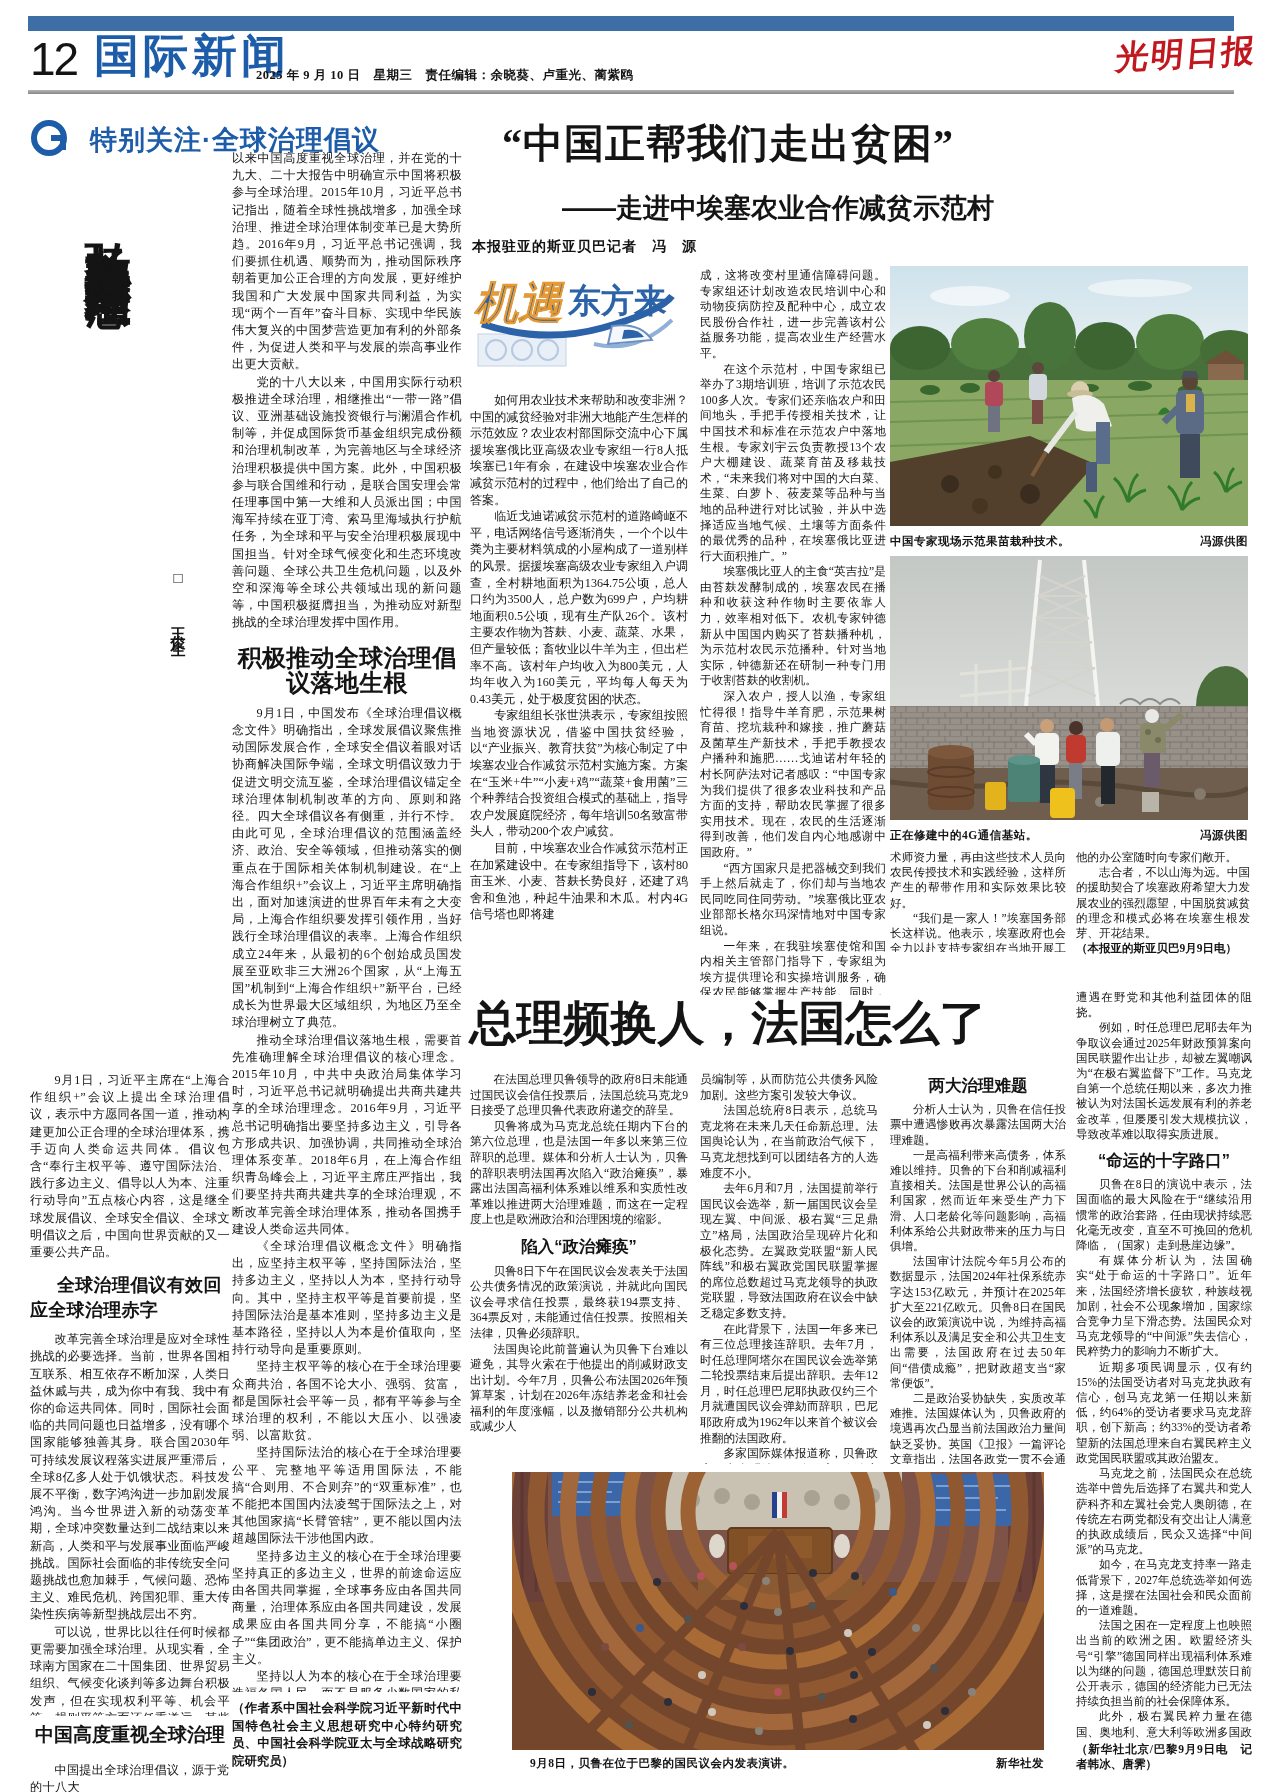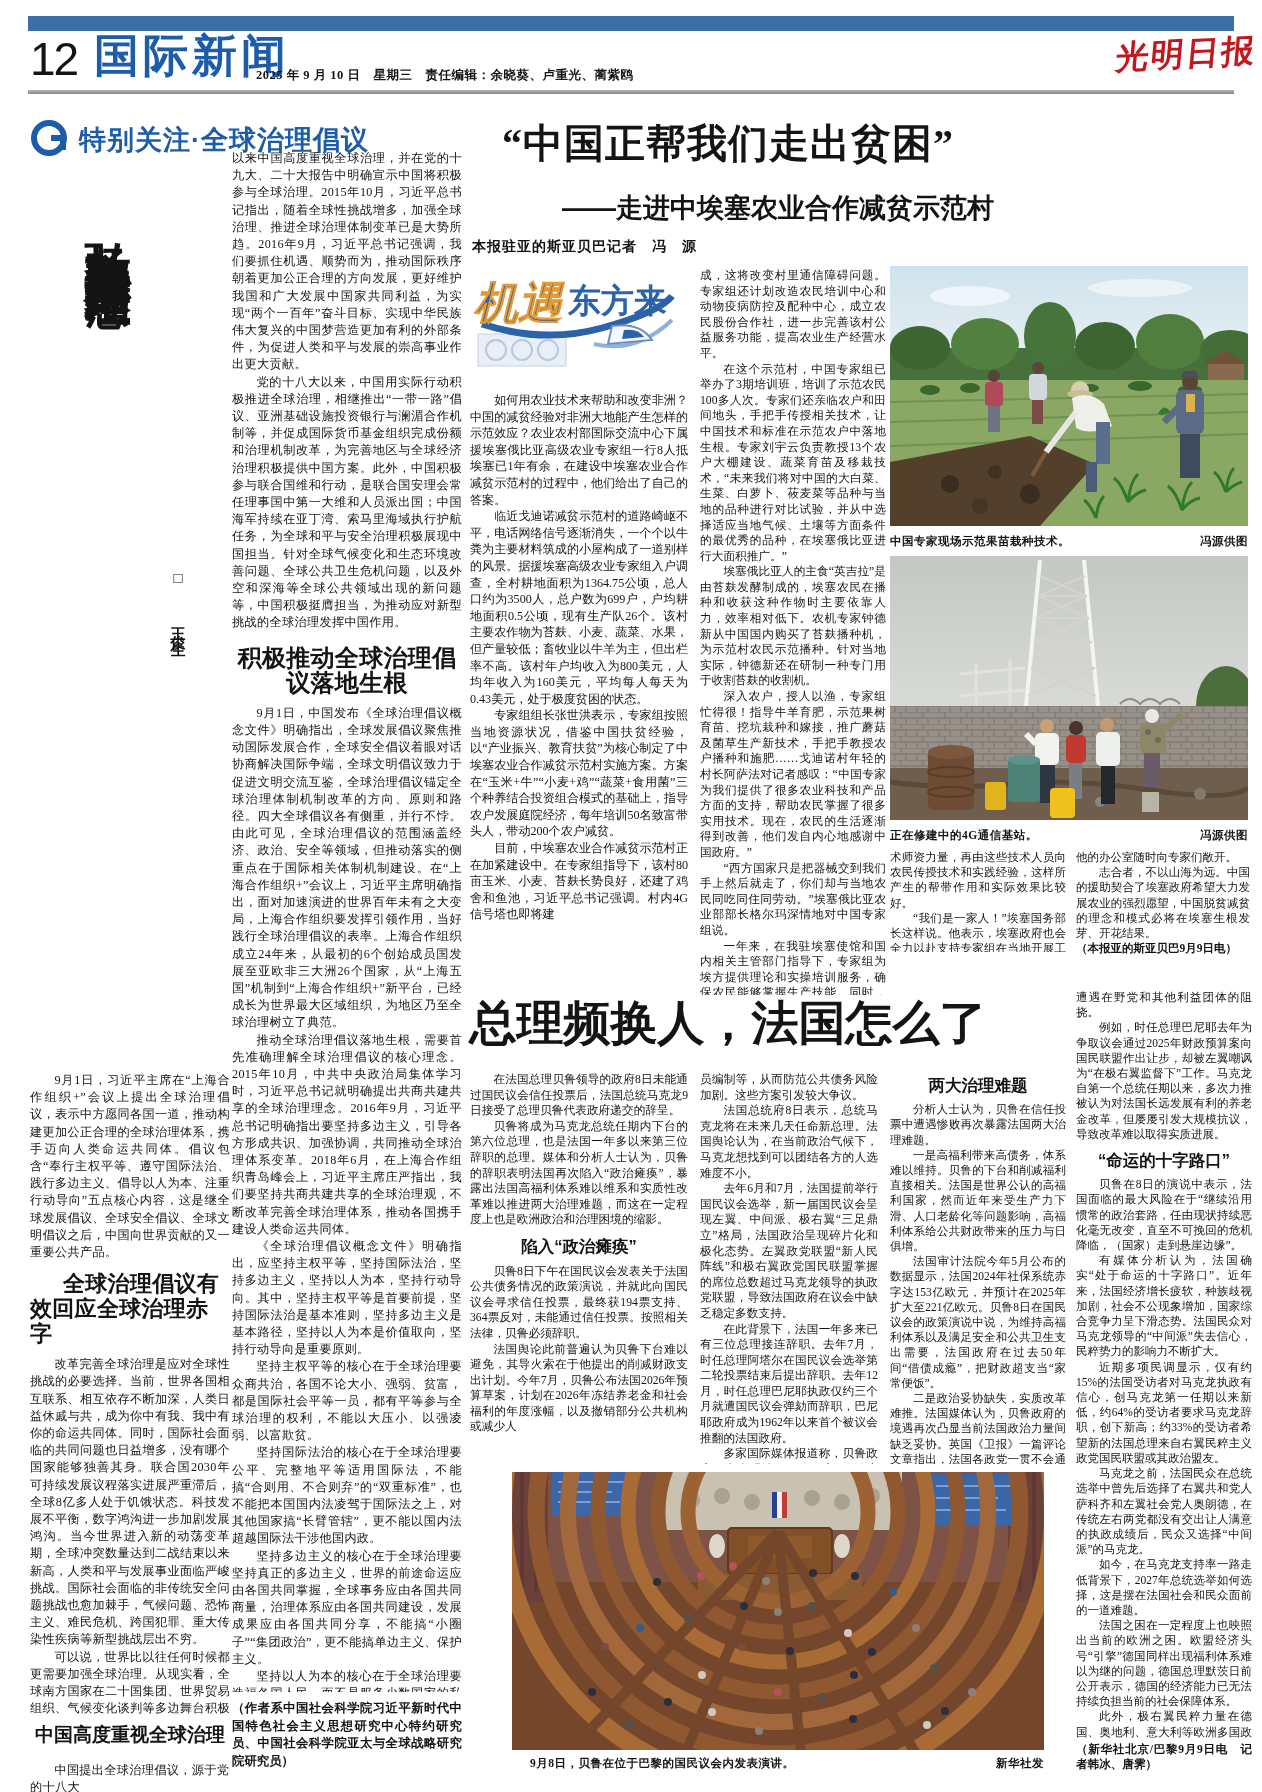--- a/index.html
+++ b/index.html
@@ -10,32 +10,32 @@
 .abs{position:absolute}
 
 .topbar{left:28px;top:16px;width:1206px;height:15px;background:var(--bar)}
 .pagenum{left:30px;top:32px;font-family:"Liberation Sans",sans-serif;font-size:46px;font-weight:400;letter-spacing:-2px}
 .sectitle{left:94px;top:26px;font-size:45px;font-weight:900;color:var(--blue);letter-spacing:4px;font-family:"Liberation Serif",serif}
 .dateline{left:256px;top:67px;font-size:12.5px;font-weight:700;letter-spacing:.5px;font-family:Liberation Serif, serif}
 .masthead{left:1116px;top:32px;font-size:33px;font-weight:900;color:var(--red);
           transform:skewX(-8deg) rotate(-3deg);font-family:"Liberation Serif",serif;letter-spacing:2px}
 .hrule{left:28px;top:90px;width:1206px;height:4px;background:linear-gradient(#b5b5b5,#878787)}
 
-.badge{left:30px;top:118px;display:flex;align-items:center;gap:9px}
+.badge{left:30px;top:118px;display:flex;align-items:center;gap:20px}
 .badge .txt{font-family:"Liberation Sans",sans-serif;font-weight:900;font-size:27px;color:var(--blue);letter-spacing:1px}
 .vhead{left:48px;top:206px;width:116px;height:748px;writing-mode:vertical-rl;text-orientation:upright;
        font-size:46px;font-weight:900;letter-spacing:3px;line-height:112px;font-family:"Liberation Serif",serif}
 .vauthor{left:168px;top:570px;writing-mode:vertical-rl;text-orientation:upright;font-size:15px;font-weight:600;letter-spacing:7px}
 .col{text-align:justify;overflow:hidden}
 .col p{margin:0;text-indent:2em}
 .col p.noind{text-indent:0}
 .kai{font-size:12.2px;line-height:17.2px;letter-spacing:.3px}
 .subL{font-family:"Liberation Sans",sans-serif;font-weight:700;font-size:24px;text-align:center;
       text-indent:0;margin:13px 0 10px;line-height:25px}
-.subL2{font-family:Liberation Mono, monospace;font-weight:700;font-size:22px;text-align:left;
+.subL2{font-family:Liberation Serif, serif;font-weight:700;font-size:18px;text-align:left;
       text-indent:1.5em;margin:12px 0 8px;line-height:25px}
 .endnoteL{left:232px;top:1700px;width:230px;font-weight:700;font-size:12.4px;line-height:17.6px;text-align:justify}
 .colL1sub2{left:30px;top:1722px;width:200px;text-align:center;font-family:"Liberation Sans",sans-serif;font-weight:700;font-size:19px}
 .colL1last{left:30px;top:1762px;width:200px;font-size:12.2px;line-height:17px;text-indent:2em;letter-spacing:.3px}
 
 .ethHead{left:462px;top:116px;width:532px;text-align:center;font-size:40px;font-weight:900;letter-spacing:1px;white-space:nowrap}
 .ethDek{left:462px;top:190px;width:532px;text-align:right;font-size:27px;font-weight:700;font-family:Liberation Sans, sans-serif}
 .ethBy{left:472px;top:238px;font-size:14px;font-weight:700;letter-spacing:1px}
 .bodyS{font-size:12.1px;line-height:16.6px}
 .bodyXS{font-size:11.7px;line-height:15.6px}
@@ -121,21 +121,21 @@
       <path d="M138 56 q 28 -4 40 14 l -44 4 z" fill="#f4f8fc" stroke="#6c8fbf" stroke-width="2"></path>
       <path d="M150 60 q 14 -2 20 7 l -22 2 z" fill="#2b62a8"></path>
       <text x="0" y="48" font-size="44" font-weight="bold" font-style="italic" fill="#2b62a8" stroke="#e8992f" stroke-width="0.8">机遇</text>
       <text x="94" y="42" font-size="33" font-weight="bold" fill="#2b62a8">东方来</text>
     </svg>
   </div>
   <div>
       <p>如何用农业技术来帮助和改变非洲？中国的减贫经验对非洲大地能产生怎样的示范效应？农业农村部国际交流中心下属援埃塞俄比亚高级农业专家组一行8人抵埃塞已1年有余，在建设中埃塞农业合作减贫示范村的过程中，他们给出了自己的答案。</p>
       <p>临近戈迪诺减贫示范村的道路崎岖不平，电话网络信号逐渐消失，一个个以牛粪为主要材料筑成的小屋构成了一道别样的风景。据援埃塞高级农业专家组入户调查，全村耕地面积为1364.75公顷，总人口约为3500人，总户数为699户，户均耕地面积0.5公顷，现有生产队26个。该村主要农作物为苔麸、小麦、蔬菜、水果，但产量较低；畜牧业以牛羊为主，但出栏率不高。该村年户均收入为800美元，人均年收入为160美元，平均每人每天为0.43美元，处于极度贫困的状态。</p>
       <p>专家组组长张世洪表示，专家组按照当地资源状况，借鉴中国扶贫经验，以“产业振兴、教育扶贫”为核心制定了中埃塞农业合作减贫示范村实施方案。方案在“玉米+牛”“小麦+鸡”“蔬菜+食用菌”三个种养结合投资组合模式的基础上，指导农户发展庭院经济，每年培训50名致富带头人，带动200个农户减贫。</p>
-      <p>目前，中埃塞农业合作减贫示范村正在加紧建设中。在专家组指导下，该村80亩玉米、小麦、苔麸长势良好，还建了鸡舍和鱼池，习近平总书记强调。村内4G信号塔也即将建</p>
+      <p>目前，中埃塞农业合作减贫示范村正在加紧建设中。在专家组指导下，该村80亩玉米、小麦、苔麸长势良好，还建了鸡舍和鱼池，种起牛油果和木瓜。村内4G信号塔也即将建</p>
     </div>
 </div>
 
 <div class="abs col bodyXS" style="left:700px;top:268px;width:186px;height:727px">
     <p class="noind">成，这将改变村里通信障碍问题。专家组还计划改造农民培训中心和动物疫病防控及配种中心，成立农民股份合作社，进一步完善该村公益服务功能，提高农业生产经营水平。</p>
     <p>在这个示范村，中国专家组已举办了3期培训班，培训了示范农民100多人次。专家们还亲临农户和田间地头，手把手传授相关技术，让中国技术和标准在示范农户中落地生根。专家刘宇云负责教授13个农户大棚建设、蔬菜育苗及移栽技术，“未来我们将对中国的大白菜、生菜、白萝卜、莜麦菜等品种与当地的品种进行对比试验，并从中选择适应当地气候、土壤等方面条件的最优秀的品种，在埃塞俄比亚进行大面积推广。”</p>
     <p>埃塞俄比亚人的主食“英吉拉”是由苔麸发酵制成的，埃塞农民在播种和收获这种作物时主要依靠人力，效率相对低下。农机专家钟德新从中国国内购买了苔麸播种机，为示范村农民示范播种。针对当地实际，钟德新还在研制一种专门用于收割苔麸的收割机。</p>
     <p>深入农户，授人以渔，专家组忙得很！指导牛羊育肥，示范果树育苗、挖坑栽种和嫁接，推广蘑菇及菌草生产新技术，手把手教授农户播种和施肥……戈迪诺村年轻的村长阿萨法对记者感叹：“中国专家为我们提供了很多农业科技和产品方面的支持，帮助农民掌握了很多实用技术。现在，农民的生活逐渐得到改善，他们发自内心地感谢中国政府。”</p>
     <p>“西方国家只是把器械交到我们手上然后就走了，你们却与当地农民同吃同住同劳动。”埃塞俄比亚农业部部长格尔玛深情地对中国专家组说。</p>
     <p>一年来，在我驻埃塞使馆和国内相关主管部门指导下，专家组为埃方提供理论和实操培训服务，确保农民能够掌握生产技能。同时，专家组帮助埃塞构建人才梯队，培训农业技</p>

